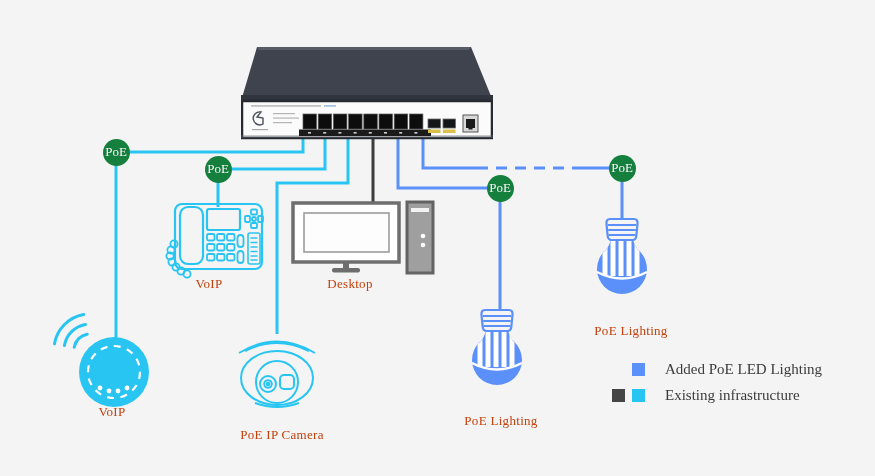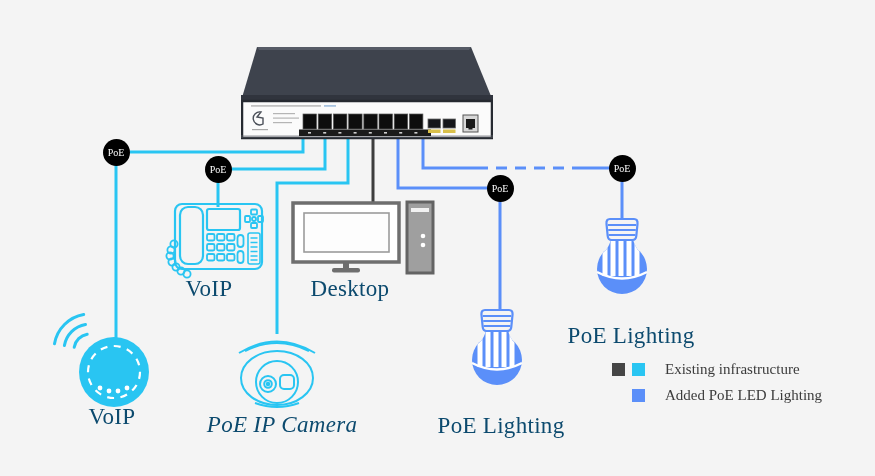--- a/index.html
+++ b/index.html
@@ -3,25 +3,25 @@
 <meta charset="utf-8">
 <style>
   html,body{margin:0;padding:0;}
   body{background:#f4f4f4;font-family:"Liberation Serif","DejaVu Serif",serif;}
   .stage{position:relative;width:875px;height:476px;background:#f4f4f4;overflow:hidden;}
   .stage svg{display:block;}
   .abs{position:absolute;}
   .wires{position:absolute;left:0;top:0;}
   .node-label{
     position:absolute;transform:translateX(-50%);
-    font-size:23px;color:#0c4a6e;white-space:nowrap;letter-spacing:.3px;
+    font-size:13px;color:#c2410c;white-space:nowrap;letter-spacing:.3px;
   }
   .poe-badge{
     position:absolute;width:27px;height:27px;border-radius:50%;
-    background:#000000;color:#fff;font-size:10px;
+    background:#15803d;color:#fff;font-size:13px;
     display:flex;align-items:center;justify-content:center;
     font-family:"Liberation Serif",serif;text-shadow:0 0 1px rgba(0,0,0,.2);
   }
   .legend{position:absolute;left:612px;top:361px;}
   .legend-row{display:flex;align-items:center;height:17px;margin-bottom:9px;}
   .swatch{width:13px;height:13px;margin-right:7px;flex:0 0 auto;}
   .swatch.dark{background:#454545;}
   .swatch.cyan{background:#29c5f2;}
   .swatch.blue{background:#5b8ff9;}
   .swatch.spacer{background:transparent;}
@@ -249,30 +249,30 @@
   <div class="poe-badge" style="left:486.5px;top:174.5px;">
     <span>PoE</span>
   </div>
   <div class="poe-badge" style="left:608.5px;top:154.5px;">
     <span>PoE</span>
   </div>
 
   <div class="node-label" style="left:112px;top:404px;">VoIP</div>
   <div class="node-label" style="left:209px;top:276px;">VoIP</div>
   <div class="node-label" style="left:350px;top:276px;">Desktop</div>
-  <div class="node-label" style="left:282px;top:412px;font-style:italic;">PoE IP Camera</div>
+  <div class="node-label" style="left:282px;top:427px;">PoE IP Camera</div>
   <div class="node-label" style="left:501px;top:413px;">PoE Lighting</div>
   <div class="node-label" style="left:631px;top:323px;">PoE Lighting</div>
 
   <div class="legend">
+    <div class="legend-row">
+      <span class="swatch spacer"></span>
+      <span class="swatch blue"></span>
+      <span class="legend-label">Added PoE LED Lighting</span>
+    </div>
     <div class="legend-row">
       <span class="swatch dark"></span>
       <span class="swatch cyan"></span>
       <span class="legend-label">Existing infrastructure</span>
     </div>
-    <div class="legend-row">
-      <span class="swatch spacer"></span>
-      <span class="swatch blue"></span>
-      <span class="legend-label">Added PoE LED Lighting</span>
-    </div>
   </div>
 
 </div>
 
 </body></html>

